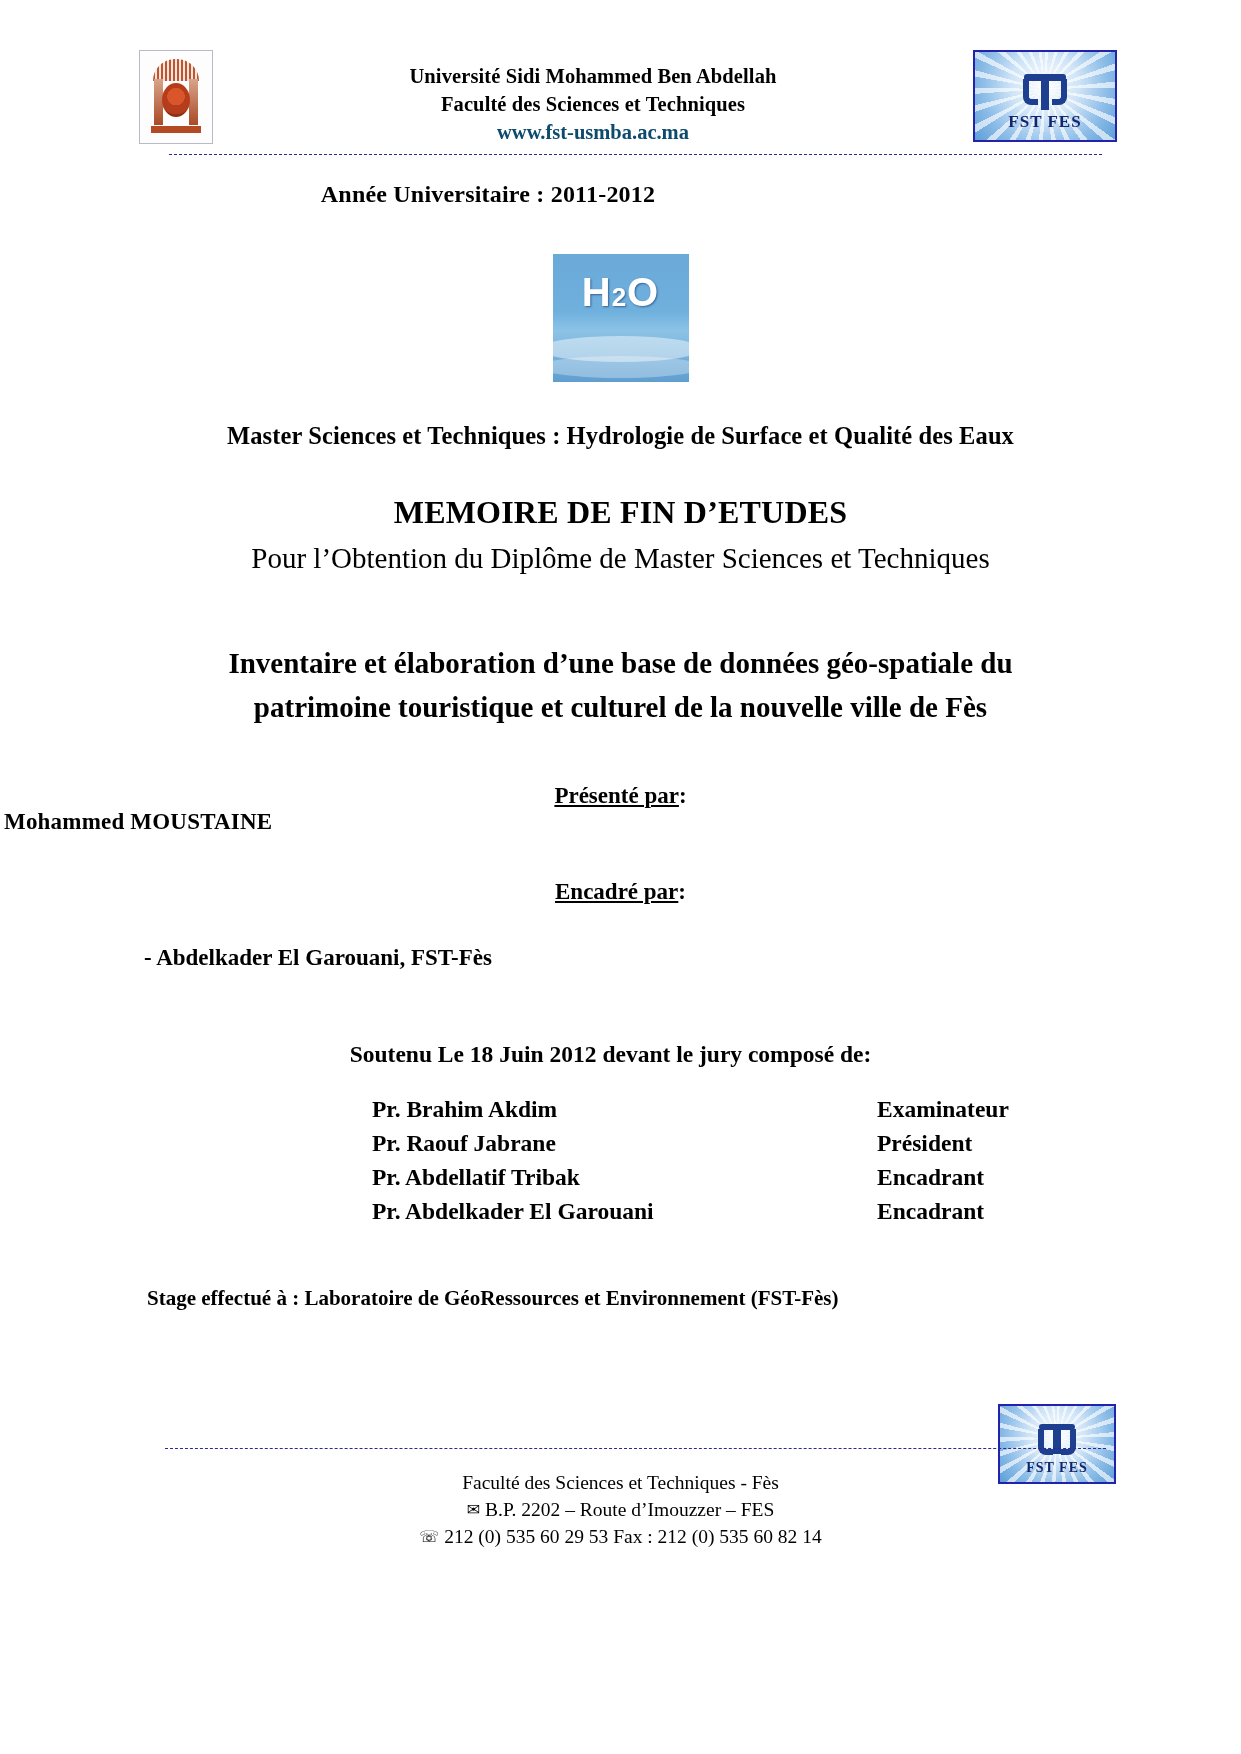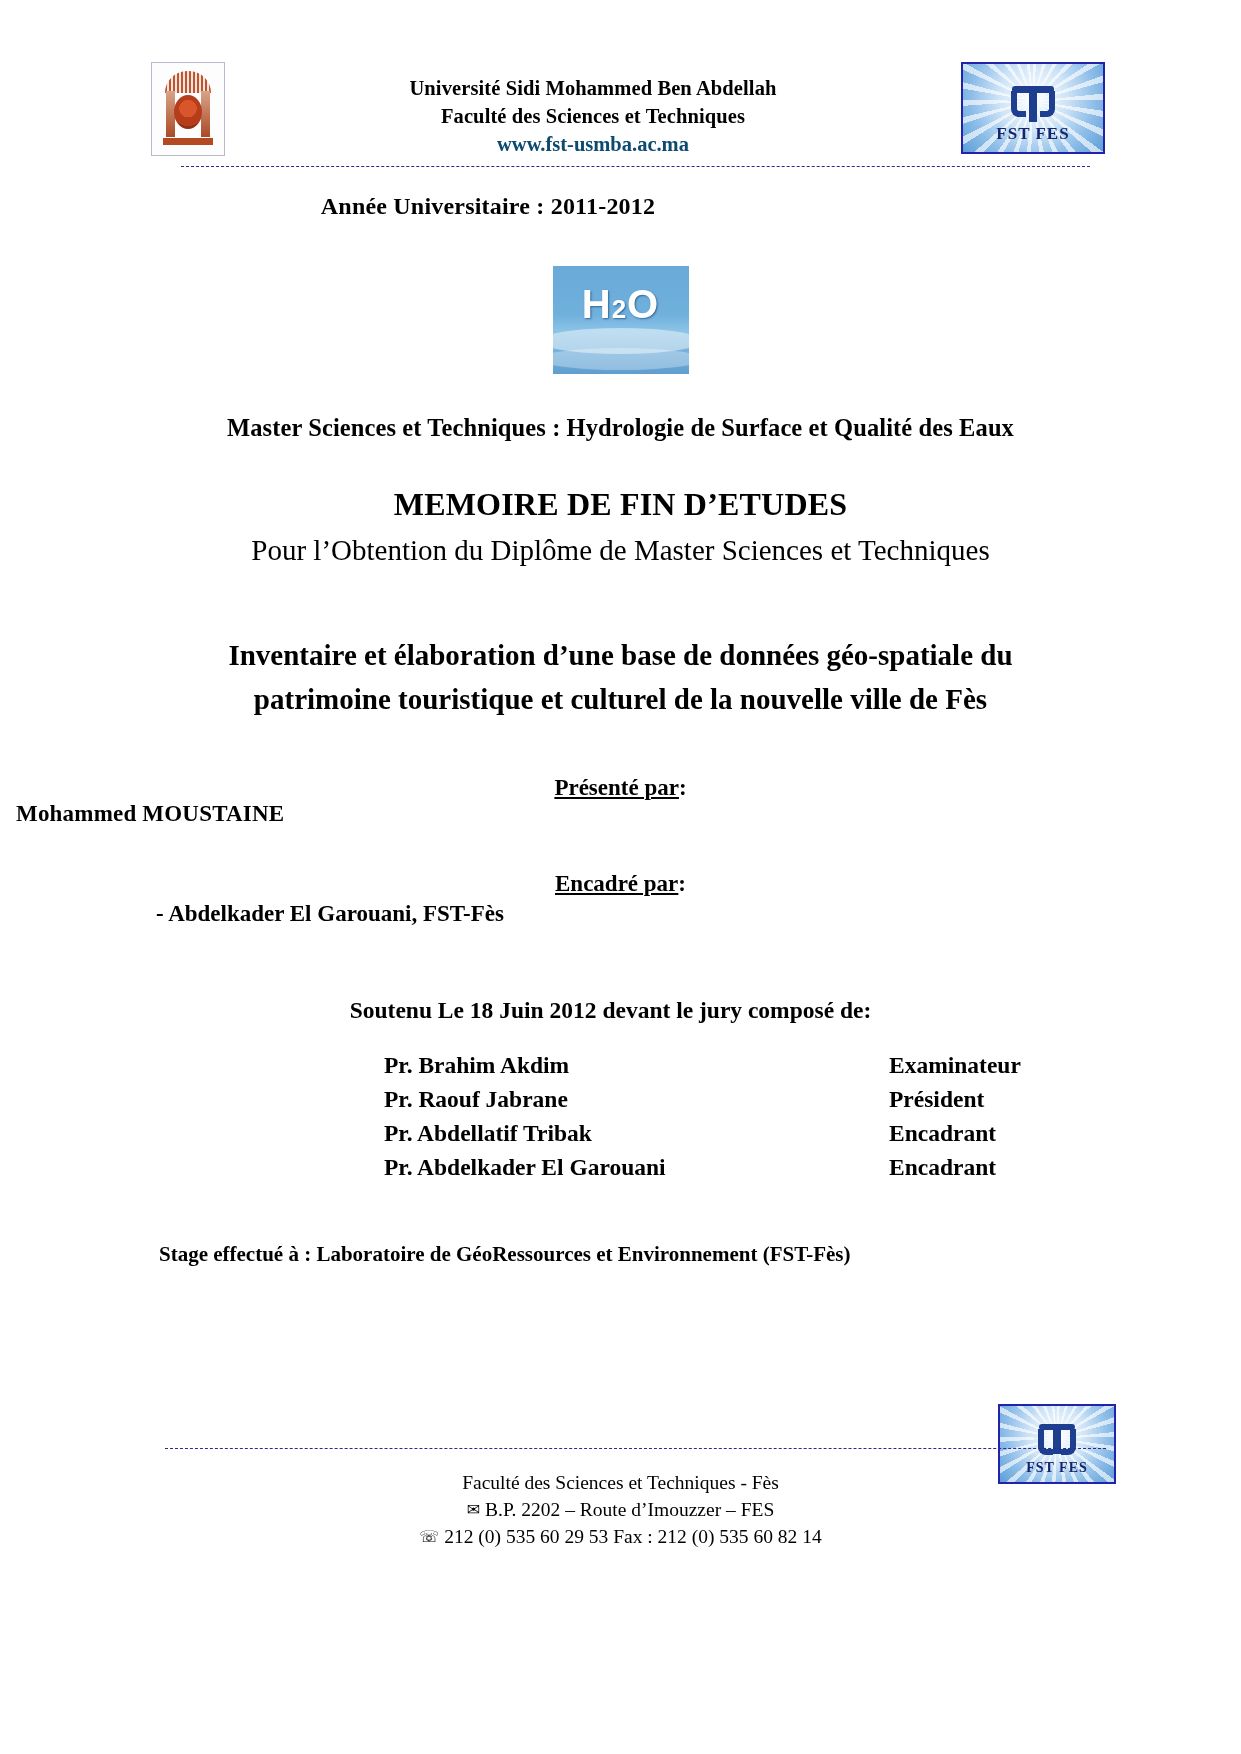--- a/index.html
+++ b/index.html
@@ -13,21 +13,21 @@
     font-family: "Liberation Serif", serif;
     color: #000000;
     position: relative;
     overflow: hidden;
   }
   .page {
     position: relative;
     width: 1241px;
     height: 1754px;
     box-sizing: border-box;
-    padding: 16px;
+    padding: 4px;
   }
 
   
   .header {
     position: relative;
     display: flex;
     align-items: flex-start;
     justify-content: space-between;
     padding: 46px 120px 0 135px;
   }
@@ -195,21 +195,21 @@
     letter-spacing: 0.2px;
   }
 
   .h2o-wrap {
     display: flex;
     justify-content: center;
     margin-top: 46px;
   }
   .h2o {
     width: 136px;
-    height: 108px;
+    height: 128px;
     background: linear-gradient(180deg,#6aa9d8 0%, #6fb0dd 45%, #8cc3e6 60%, #5f9ed0 100%);
     position: relative;
     overflow: hidden;
   }
   .h2o .txt {
     position: absolute;
     left: 50%;
     top: 16px;
     transform: translateX(-50%);
     font-family: "Liberation Sans", sans-serif;
@@ -281,20 +281,21 @@
   }
 
   .encadre {
     text-align: center;
     font-weight: bold;
     font-size: 23px;
     margin-top: 44px;
   }
 
   .supervisors {
+    margin-top: 36px;
     padding-left: 140px;
     font-weight: bold;
     font-size: 23px;
     line-height: 34px;
   }
 
   .soutenu {
     text-align: center;
     font-weight: bold;
     font-size: 23.5px;

